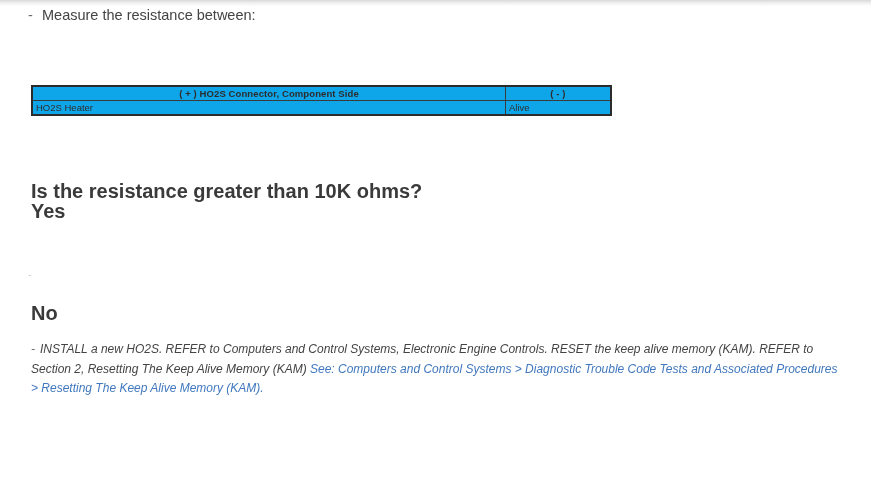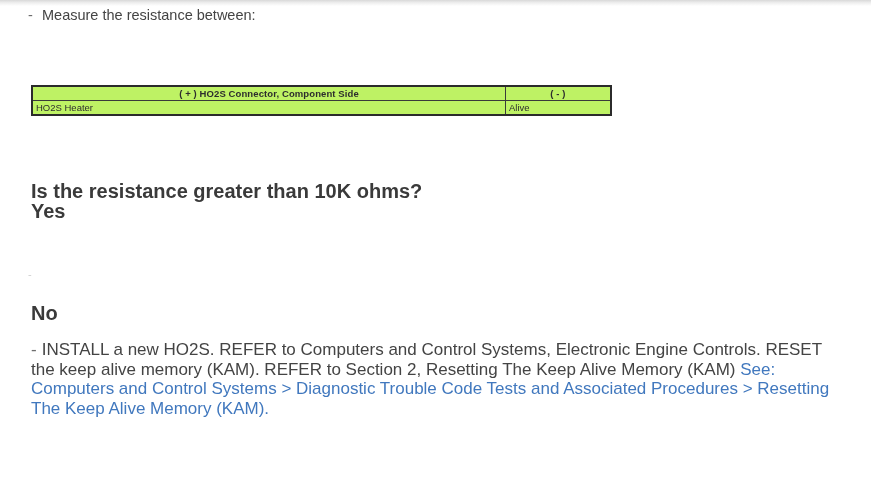--- a/index.html
+++ b/index.html
@@ -67,21 +67,21 @@
   }
 
   
   .spec-table {
     position: absolute;
     left: 31px;
     top: 85px;
     width: 564px;
     border-collapse: collapse;
     border: 2px solid #2b2b2b;
-    background: #bef264;
+    background: #0ea5e9;
     table-layout: fixed;
   }
   .spec-table td {
     border: 1px solid #3a3a3a;
     padding: 0 3px;
     height: 13px;
     font-size: 9.5px;
     line-height: 13px;
     color: #2d2d2d;
     overflow: hidden;
@@ -94,23 +94,24 @@
   .spec-table .col-a { width: 466px; }
   .spec-table .col-b { width: 98px; }
   .spec-table .body-cell { text-align: left; font-weight: normal; margin-left: 44px; }
 
   
   .para {
     position: absolute;
     left: 31px;
     top: 340px;
     width: 810px;
-    font-size: 17px;
+    font-size: 12px;
     line-height: 19.5px;
     color: #444444;
+    font-style: italic;
   }
   .para .lead-dash {
     color: #6d6d6d;
     padding-right: 5px;
   }
   .para a,
   .para .link {
     color: #4178be;
     text-decoration: none;
     cursor: pointer;

